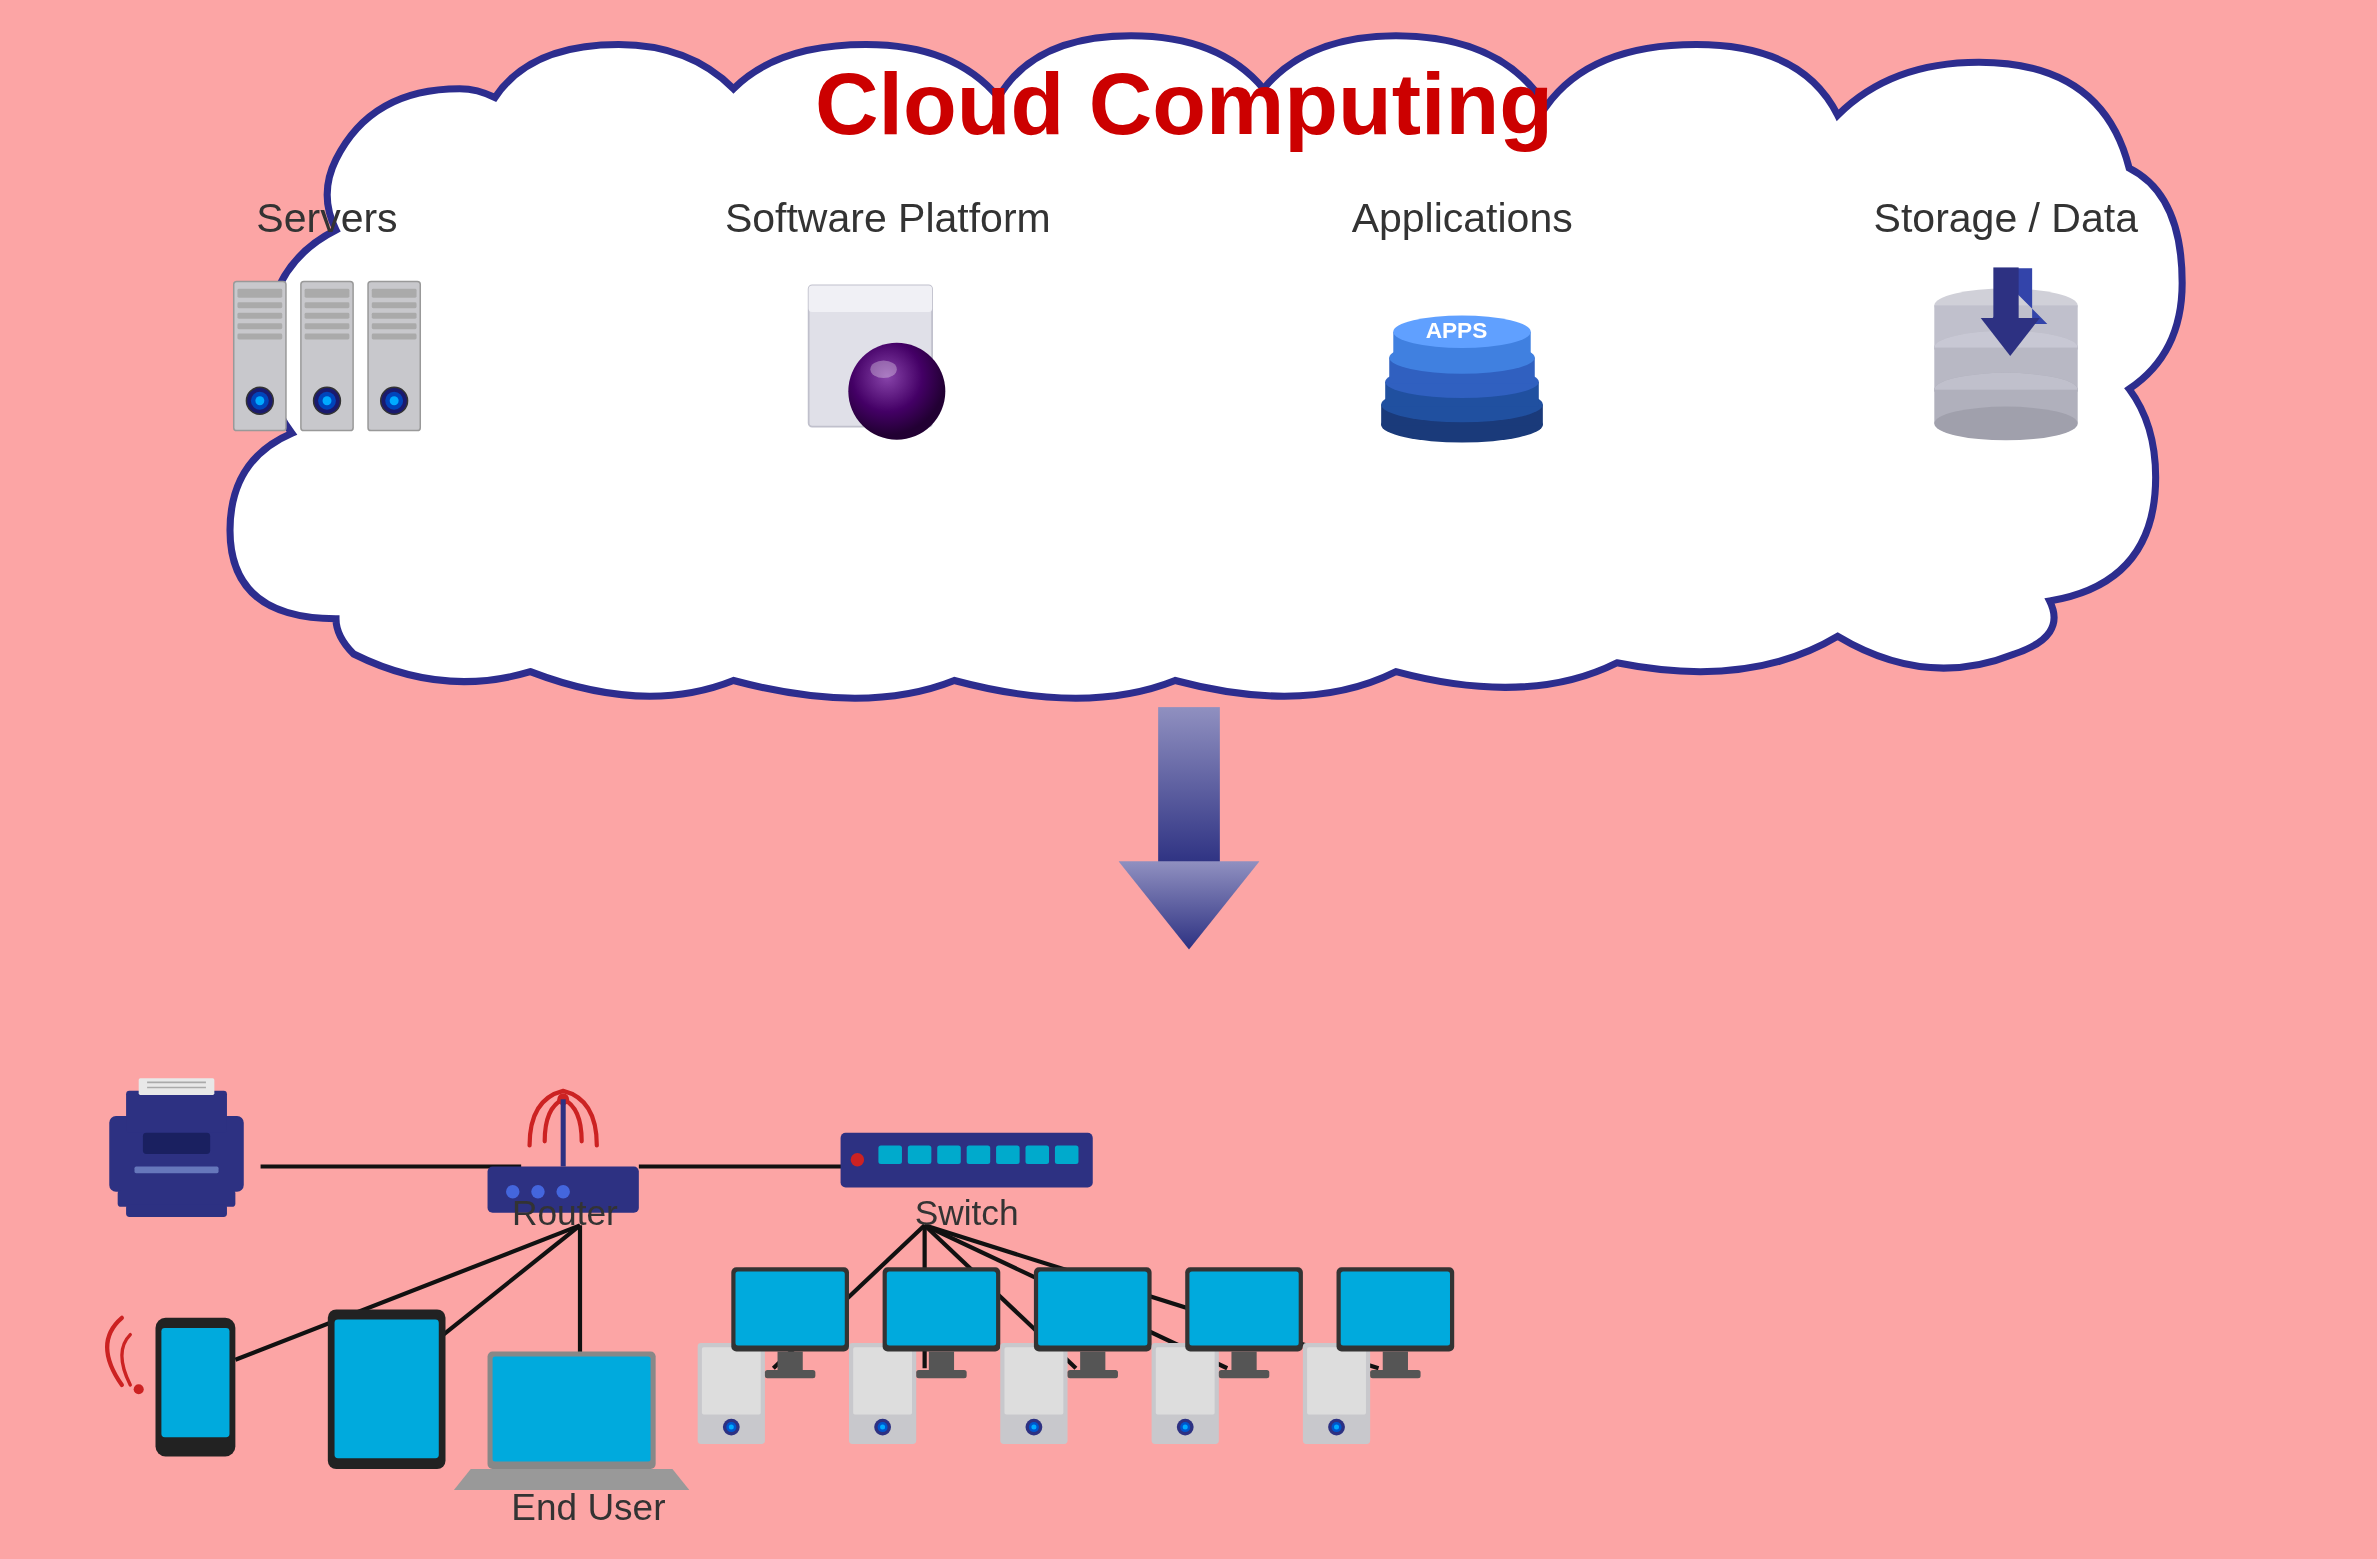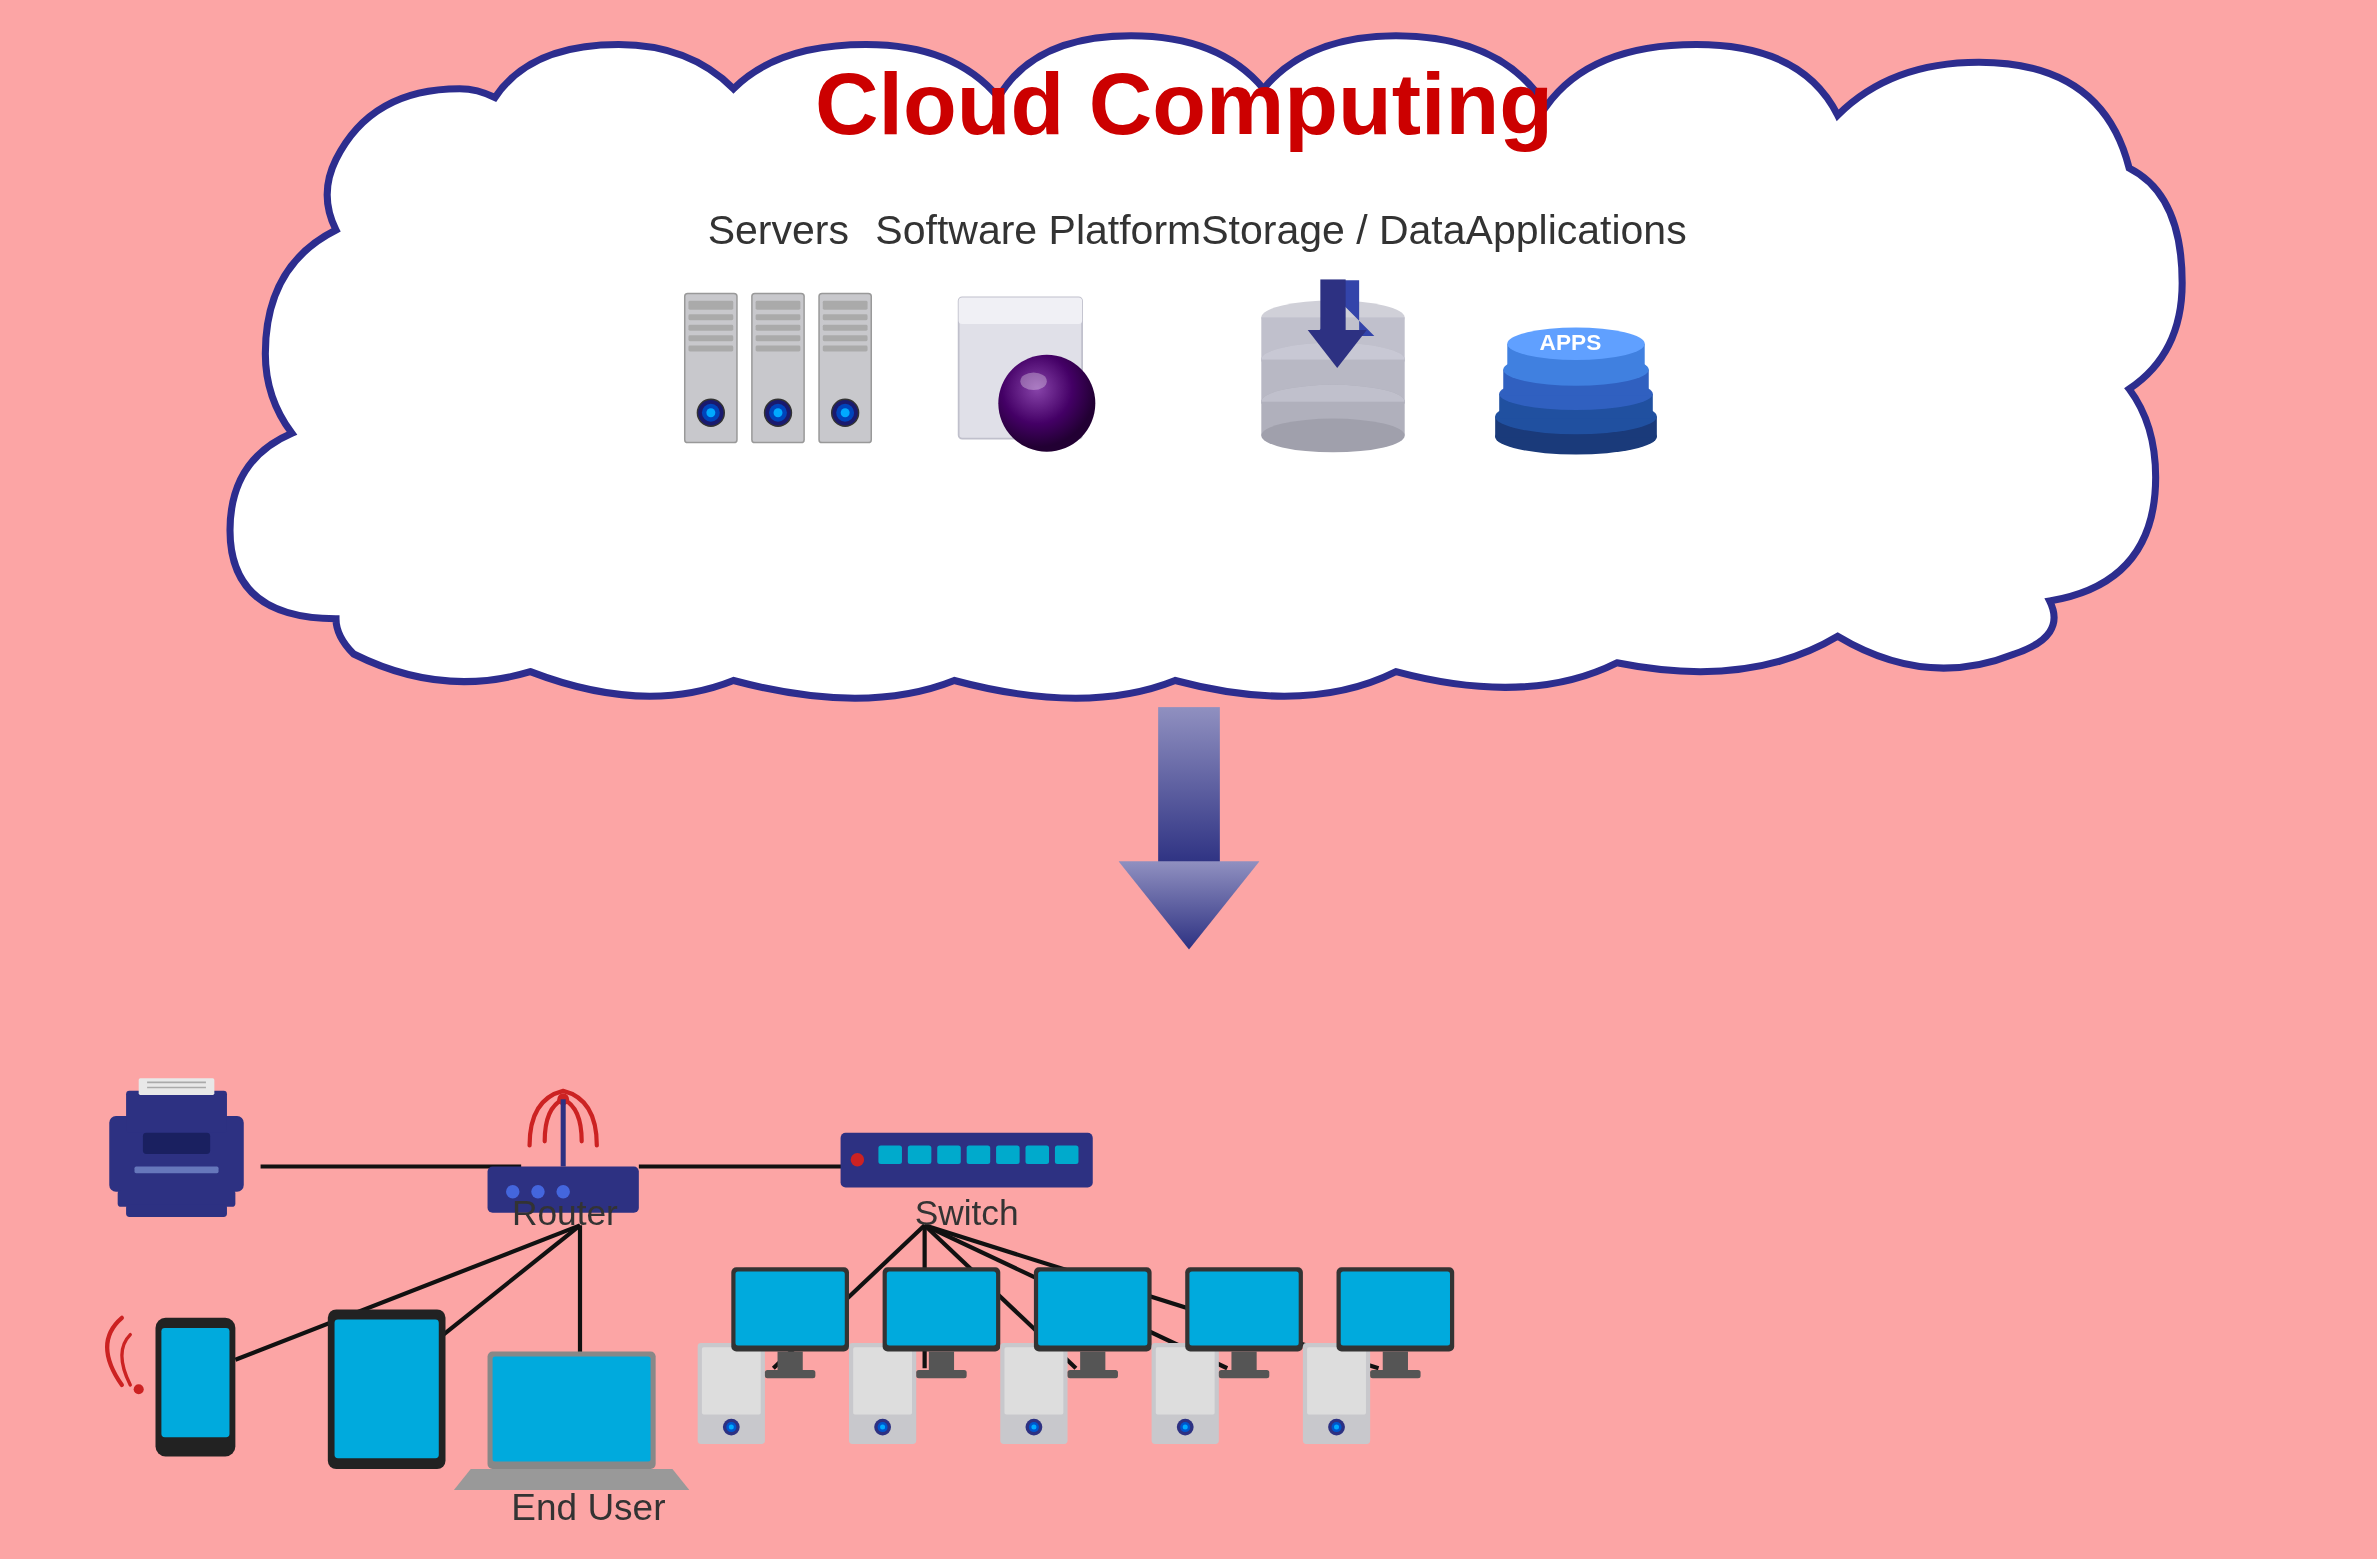--- a/index.html
+++ b/index.html
@@ -47,25 +47,24 @@
       z-index: 10;
     }
 
     
     .cloud-items {
       position: absolute;
       top: 177px;
       left: 0;
       width: 100%;
       display: flex;
-      justify-content: center;
+      justify-content: space-between;
       align-items: flex-start;
       padding: 0 71px;
       z-index: 10;
-      margin-top: 12px;
     }
 
     .cloud-item {
       display: flex;
       flex-direction: column;
       align-items: center;
       gap: 17.7px;
     }
 
     .cloud-item-label {
@@ -210,20 +209,43 @@
                 <stop offset="100%" stop-color="#220033"></stop>
               </radialGradient>
             </defs>
 
             <ellipse cx="105" cy="125" rx="15" ry="10" fill="rgba(255,255,255,0.3)"></ellipse>
           </svg>
         </div>
       </div>
 
       <div class="cloud-item">
+        <div class="cloud-item-label">Applications</div>
+        <div class="cloud-item-icon">
+          <svg width="212" height="194" viewBox="0 0 240 220" xmlns="http://www.w3.org/2000/svg">
+
+            <ellipse cx="120" cy="195" rx="100" ry="22" fill="#1a3a7a"></ellipse>
+            <rect x="20" y="170" width="200" height="26" fill="#1a3a7a"></rect>
+            <ellipse cx="120" cy="170" rx="100" ry="22" fill="#2050a0"></ellipse>
+
+            <rect x="25" y="142" width="190" height="30" fill="#2050a0"></rect>
+            <ellipse cx="120" cy="142" rx="95" ry="20" fill="#3060c0"></ellipse>
+
+            <rect x="30" y="112" width="180" height="32" fill="#3060c0"></rect>
+            <ellipse cx="120" cy="112" rx="90" ry="20" fill="#4080e0"></ellipse>
+
+            <rect x="35" y="80" width="170" height="34" fill="#4080e0"></rect>
+            <ellipse cx="120" cy="80" rx="85" ry="20" fill="#60a0ff"></ellipse>
+
+            <text x="75" y="88" font-size="28" font-weight="bold" fill="white" font-family="Arial">APPS</text>
+          </svg>
+        </div>
+      </div>
+
+      <div class="cloud-item">
         <div class="cloud-item-label">Storage / Data</div>
         <div class="cloud-item-icon">
           <svg width="203" height="194" viewBox="0 0 230 220" xmlns="http://www.w3.org/2000/svg">
 
             <ellipse cx="115" cy="50" rx="85" ry="20" fill="#d0d0d8"></ellipse>
             <rect x="30" y="50" width="170" height="50" fill="#c0c0cc"></rect>
             <ellipse cx="115" cy="100" rx="85" ry="20" fill="#b8b8c4"></ellipse>
 
             <ellipse cx="115" cy="100" rx="85" ry="20" fill="#c8c8d4"></ellipse>
             <rect x="30" y="100" width="170" height="50" fill="#b8b8c4"></rect>
@@ -232,43 +254,20 @@
             <ellipse cx="115" cy="150" rx="85" ry="20" fill="#c0c0cc"></ellipse>
             <rect x="30" y="150" width="170" height="40" fill="#b0b0bc"></rect>
             <ellipse cx="115" cy="190" rx="85" ry="20" fill="#a0a0ac"></ellipse>
 
             <polygon points="115,30 145,60 130,60 130,5 100,5 100,60 85,60" fill="#3344aa" transform="translate(-10, 0) scale(1.2)"></polygon>
 
             <g transform="translate(75, 0)">
               <rect x="25" y="5" width="30" height="60" fill="#2d3182"></rect>
               <polygon points="10,65 80,65 45,110" fill="#2d3182"></polygon>
             </g>
-          </svg>
-        </div>
-      </div>
-
-      <div class="cloud-item">
-        <div class="cloud-item-label">Applications</div>
-        <div class="cloud-item-icon">
-          <svg width="212" height="194" viewBox="0 0 240 220" xmlns="http://www.w3.org/2000/svg">
-
-            <ellipse cx="120" cy="195" rx="100" ry="22" fill="#1a3a7a"></ellipse>
-            <rect x="20" y="170" width="200" height="26" fill="#1a3a7a"></rect>
-            <ellipse cx="120" cy="170" rx="100" ry="22" fill="#2050a0"></ellipse>
-
-            <rect x="25" y="142" width="190" height="30" fill="#2050a0"></rect>
-            <ellipse cx="120" cy="142" rx="95" ry="20" fill="#3060c0"></ellipse>
-
-            <rect x="30" y="112" width="180" height="32" fill="#3060c0"></rect>
-            <ellipse cx="120" cy="112" rx="90" ry="20" fill="#4080e0"></ellipse>
-
-            <rect x="35" y="80" width="170" height="34" fill="#4080e0"></rect>
-            <ellipse cx="120" cy="80" rx="85" ry="20" fill="#60a0ff"></ellipse>
-
-            <text x="75" y="88" font-size="28" font-weight="bold" fill="white" font-family="Arial">APPS</text>
           </svg>
         </div>
       </div>
 
     </div>
   </div>
 
   <div class="big-arrow">
     <svg width="141" height="247" viewBox="0 0 160 280" xmlns="http://www.w3.org/2000/svg">
       <defs>

